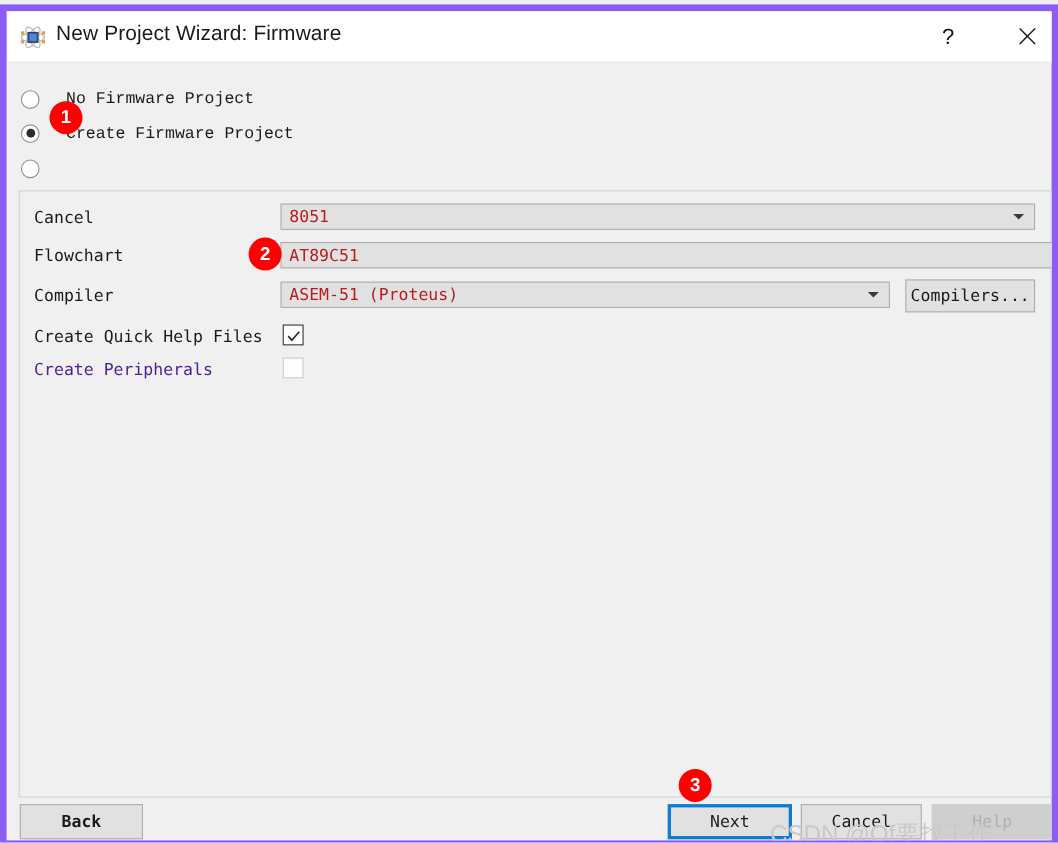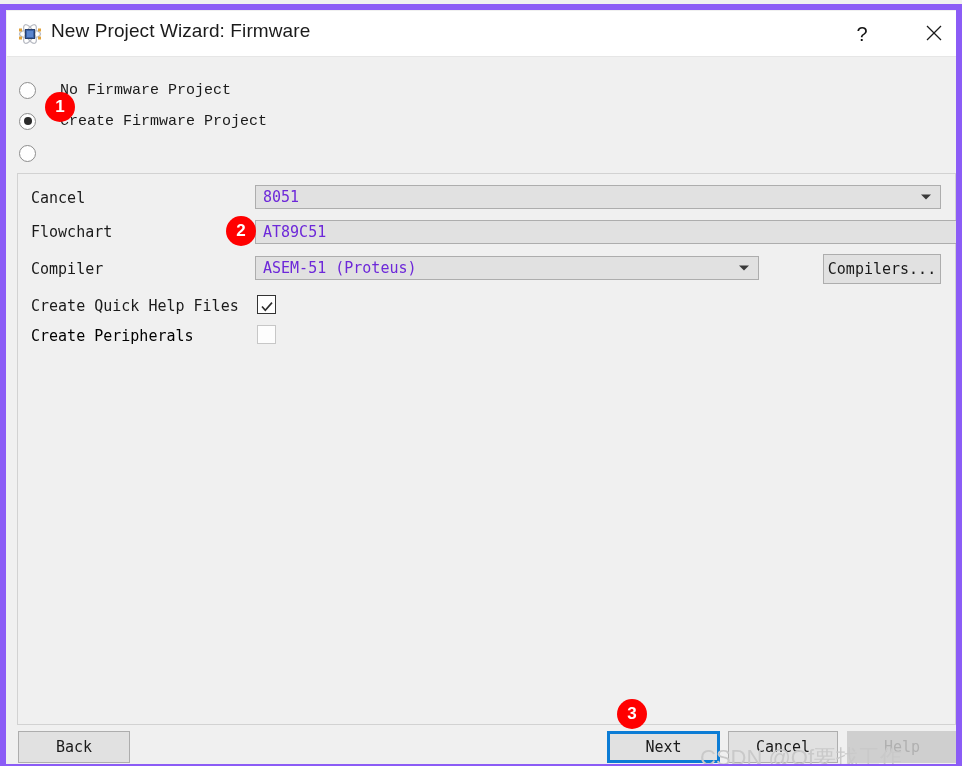--- a/index.html
+++ b/index.html
@@ -121,54 +121,54 @@
     box-sizing: border-box;
   }
 
   .field-label {
     position: absolute;
     font-family: "DejaVu Sans Mono", monospace;
     font-size: 15px;
     color: #1a1a1a;
     white-space: nowrap;
   }
-  .field-label.disabled { color: #000000; }
+  .field-label.disabled { color: #4c1d95; }
 
   .combo {
     position: absolute;
     height: 24px;
     background: #e1e1e1;
     border: 1px solid #adadad;
     box-sizing: border-box;
     display: flex;
     align-items: center;
     cursor: default;
   }
   .combo .combo-value {
     font-family: "DejaVu Sans Mono", monospace;
     font-size: 15px;
-    color: #6d28d9;
+    color: #b91c1c;
     margin-left: 7px;
     white-space: nowrap;
     overflow: hidden;
   }
   .combo .combo-arrow {
     position: absolute;
     right: 9px;
     top: 50%;
     transform: translateY(-50%);
     width: 0; height: 0;
     border-left: 5px solid transparent;
     border-right: 5px solid transparent;
     border-top: 5px solid #3a3a3a;
   }
 
   #combo-family     { left: 249px; top: 175px; width: 686px; }
   #combo-controller { left: 249px; top: 210px; width: 796px; }
-  #combo-compiler   { left: 249px; top: 246px; width: 504px; }
+  #combo-compiler   { left: 249px; top: 246px; width: 554px; }
 
   #label-family     { left: 25px; top: 179px; }
   #label-controller { left: 25px; top: 213px; }
   #label-compiler   { left: 25px; top: 250px; }
   #label-quickstart { left: 25px; top: 287px; }
   #label-peripherals{ left: 25px; top: 317px; }
 
   #compilers-button {
     position: absolute;
     left: 817px; top: 244px;
@@ -215,21 +215,21 @@
     box-sizing: border-box;
     font-family: "DejaVu Sans Mono", monospace;
     font-size: 15px;
     color: #1a1a1a;
     cursor: default;
     padding: 0;
     text-align: center;
   }
   #back-button {
     left: 12px; top: 721px;
-    width: 112px; height: 32px;
+    width: 112px; height: 32px; font-weight: bold;
   }
   #next-button {
     left: 601px; top: 721px;
     width: 113px; height: 32px;
     border: 3px solid #0c7cd5;
   }
   #cancel-button {
     left: 722px; top: 721px;
     width: 110px; height: 32px;
   }

